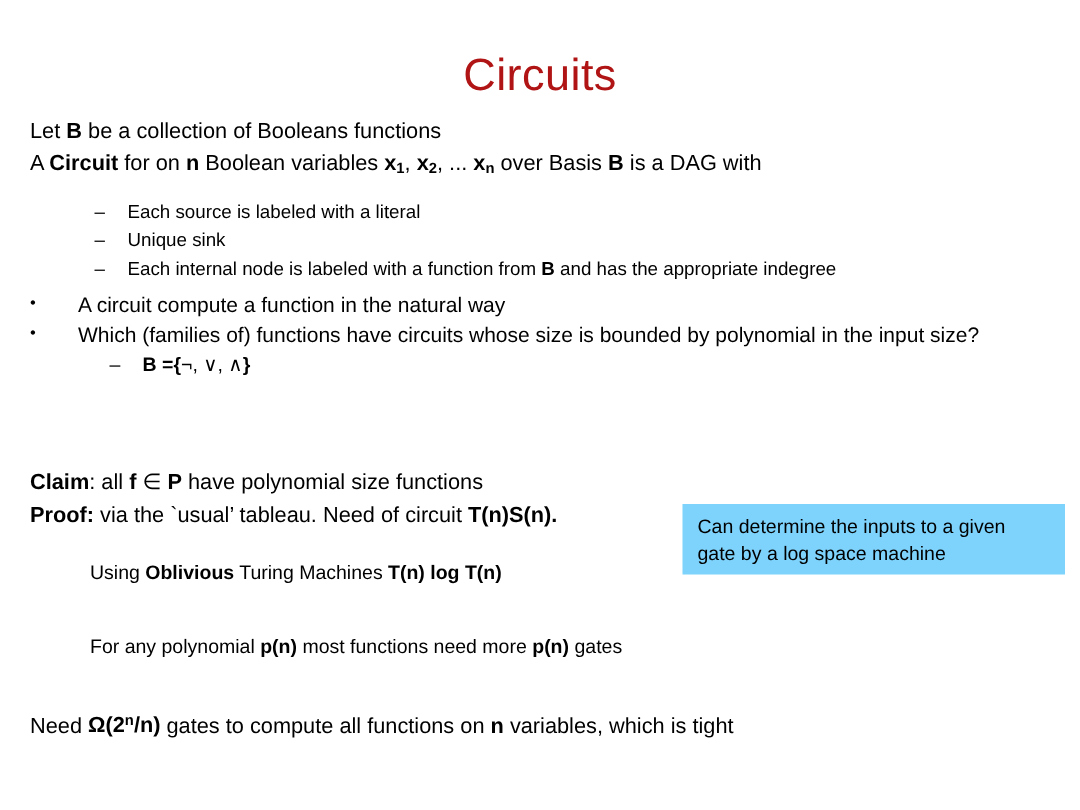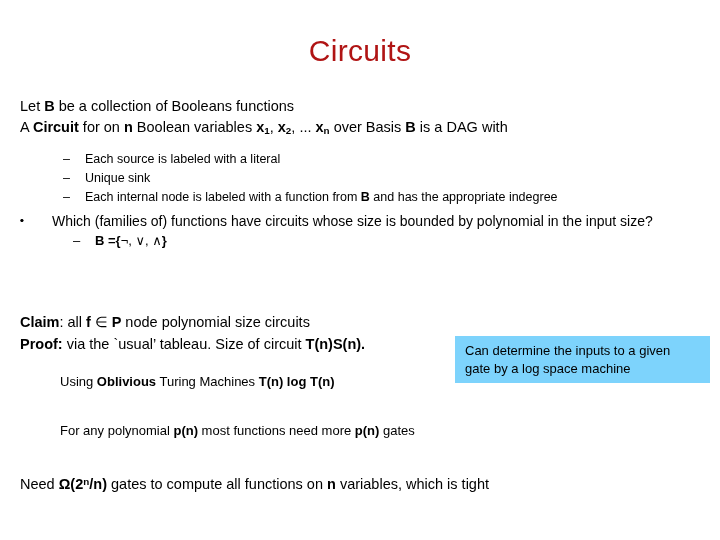--- a/index.html
+++ b/index.html
@@ -27,21 +27,21 @@
     width: 720px;
     text-align: center;
     font-size: 30px;
     color: #b01414;
     letter-spacing: 0.3px;
     line-height: 34px;
   }
   .body-block {
     position: absolute;
     left: 20px;
-    top: 96px;
+    top: 78px;
     width: 690px;
   }
   .line {
     font-size: 14.5px;
     line-height: 21px;
     white-space: nowrap;
   }
   .dash-item {
     position: relative;
     padding-left: 65px;
@@ -156,40 +156,41 @@
       <span>Unique sink</span>
     </div>
 
     <div class="dash-item">
       <span class="marker">–</span>
       <span>Each internal node is labeled with a function from </span><span class="b">B</span><span> and has the appropriate indegree</span>
     </div>
 
     <div class="bullet-item" style="margin-top:4px;">
       <span class="marker">•</span>
+      <span>A circuit compute a function in the natural way</span>
     </div>
 
     <div class="bullet-item" style="width:660px; white-space:normal;">
       <span class="marker">•</span>
       <span>Which (families of) functions have circuits whose size is bounded by polynomial in the input size?</span>
     </div>
 
     <div class="deep-item">
       <span class="marker">–</span>
       <span class="b">B</span><span class="b"> ={</span><span>¬</span><span>, </span><span>∨</span><span>, </span><span>∧</span><span class="b">}</span>
     </div>
 
   </div>
 
   <div class="claim-block-1">
     <div class="claim-line">
-      <span class="b">Claim</span><span>: all  </span><span class="mathbf">f</span><span> ∈ </span><span class="b">P</span><span> node polynomial size circuits</span>
+      <span class="b">Claim</span><span>: all  </span><span class="mathbf">f</span><span> ∈ </span><span class="b">P</span><span> have polynomial size functions</span>
     </div>
     <div class="claim-line">
-      <span class="b">Proof:</span><span> via the `usual’ tableau. Size of circuit </span><span class="b">T(n)S(n).</span>
+      <span class="b">Proof:</span><span> via the `usual’ tableau. Need of circuit </span><span class="b">T(n)S(n).</span>
     </div>
     <div class="indent-line">
       <span>Using </span><span class="b">Oblivious</span><span> Turing Machines </span><span class="b">T(n) log T(n)</span>
     </div>
   </div>
 
   <div class="callout">
     <div class="ctext">Can determine the inputs to a given</div>
     <div class="ctext">gate by a log space machine</div>
   </div>

